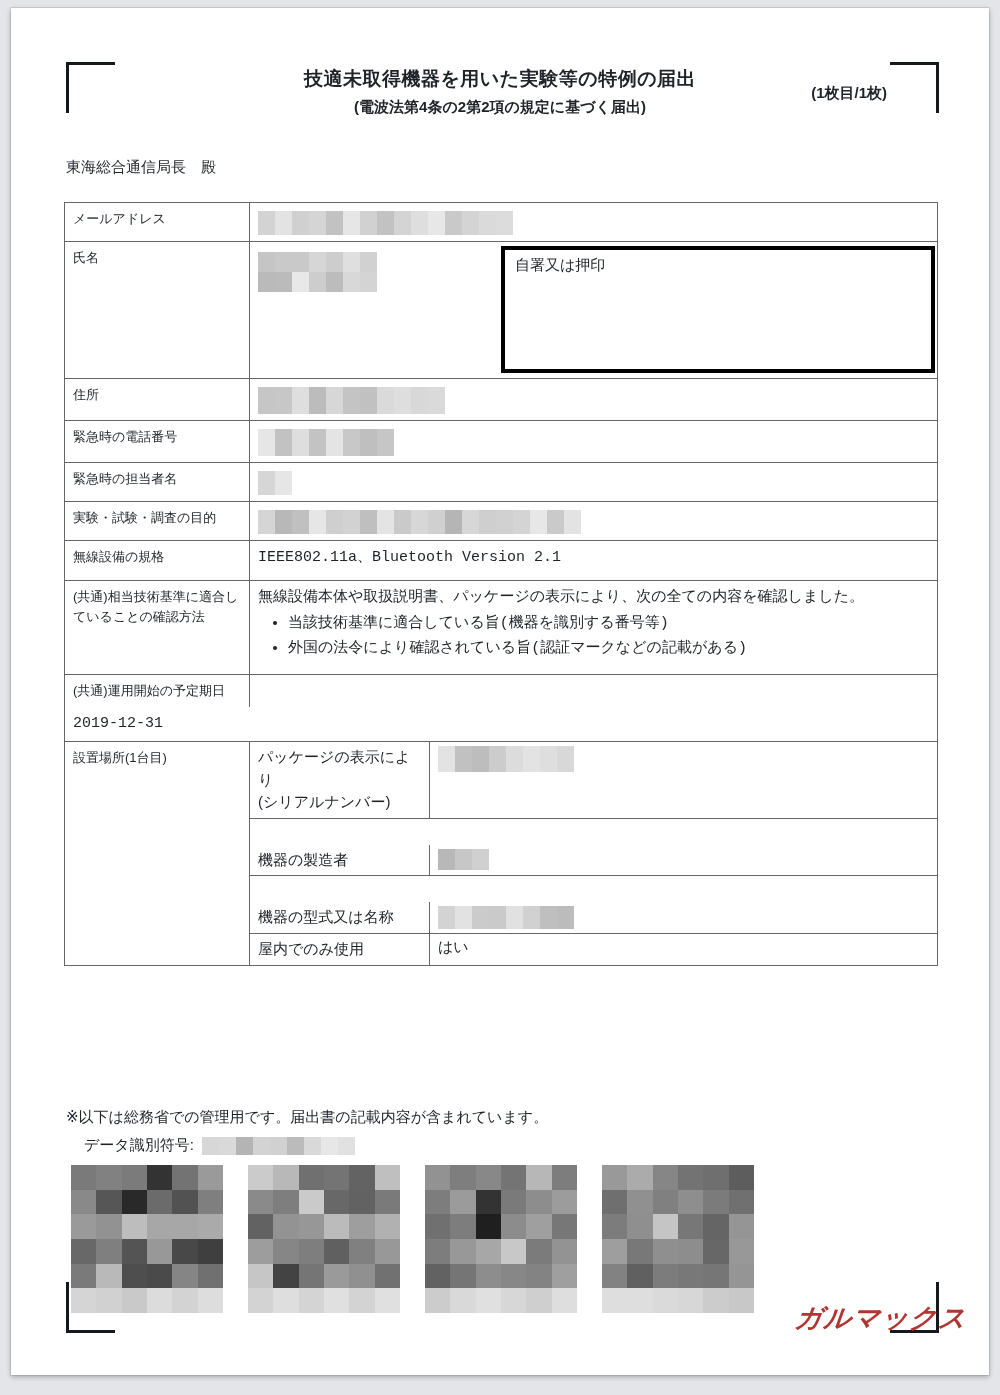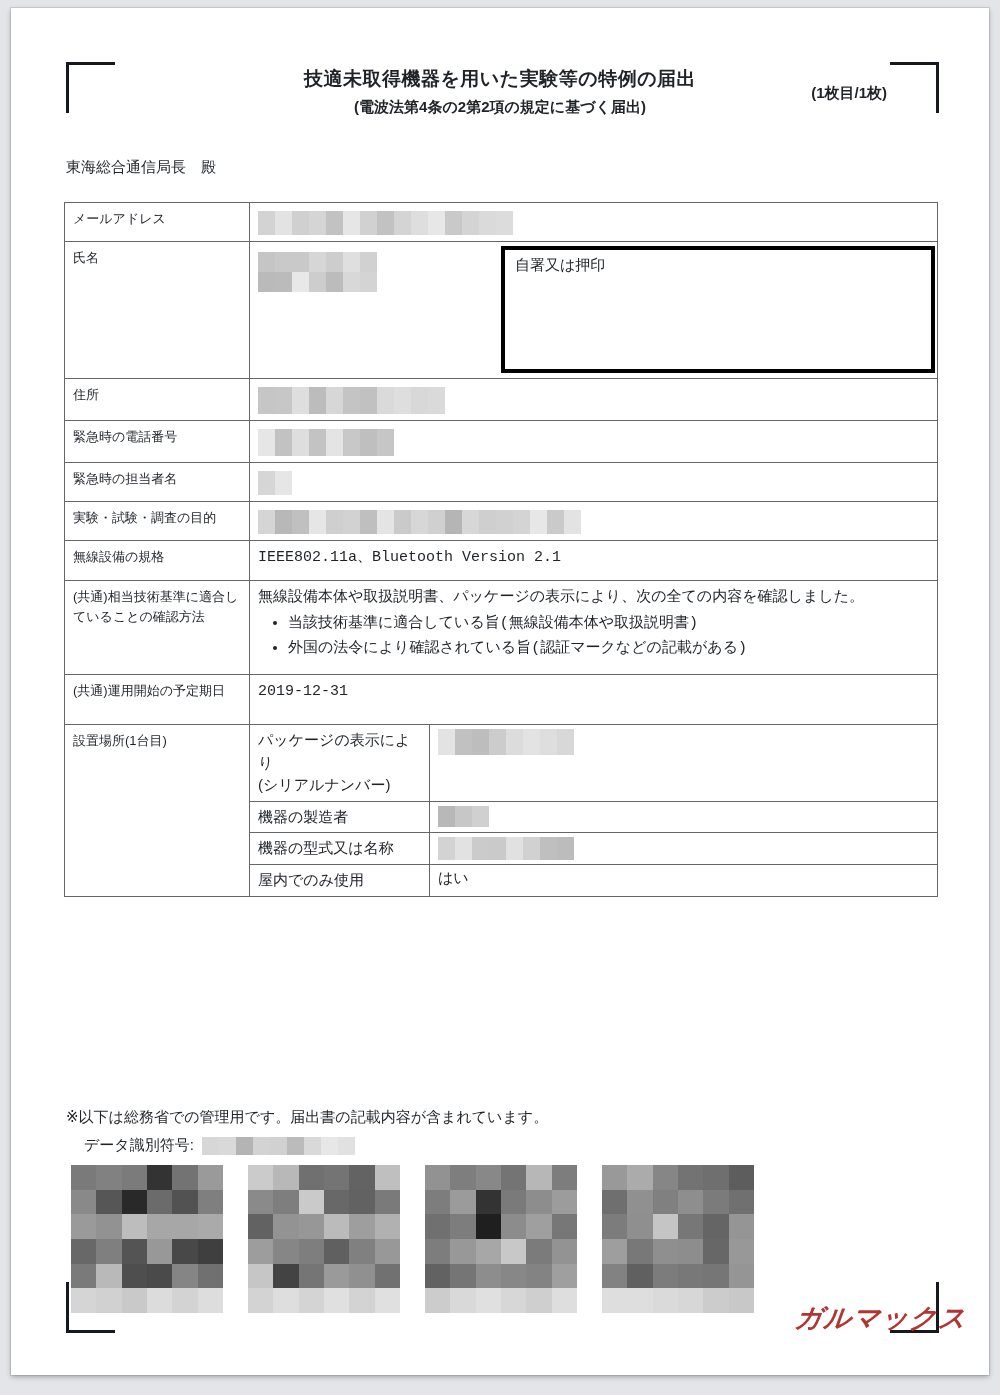--- a/index.html
+++ b/index.html
@@ -30,35 +30,35 @@
   .addressee{position:absolute;top:150px;left:55px;font-size:15px;}
 
   
   .form-table{position:absolute;top:194px;left:53px;width:874px;border:1px solid #666;box-sizing:border-box;}
   .frow{display:flex;border-bottom:1px solid #666;position:relative;}
   .frow:last-child{border-bottom:none;}
   .fl{width:185px;flex:none;border-right:1px solid #666;padding:6px 8px;font-size:13px;line-height:1.5;box-sizing:border-box;}
   .fv{flex:1;padding:6px 8px;font-size:15px;line-height:1.5;position:relative;box-sizing:border-box;min-width:0;font-family:Liberation Mono, monospace;}
   .r0{min-height:36px;} .r1{min-height:136px;} .r2{min-height:37px;} .r3{min-height:37px;}
   .r4{min-height:32px;} .r5{min-height:32px;} .r6{min-height:39px;} .r7{min-height:93px;}
-  .r8{min-height:49px;} .r9{min-height:156px;}
+  .r8{min-height:49px;flex-direction:column;} .r9{min-height:156px;}
 
   .sigbox{
     position:absolute;left:436px;top:4px;width:434px;height:127px;
     border:4px solid #000;box-sizing:border-box;
     padding:6px 10px;font-size:15px;background:#fff;
   }
   ul.bullets{margin:3px 0 0 0;padding-left:30px;}
   ul.bullets li{margin:3px 0;font-size:15px;line-height:1.5;}
 
   
   .subtable{flex:1;display:flex;flex-direction:column;min-width:0;}
   .srow{display:flex;border-bottom:1px solid #666;}
   .srow:last-child{border-bottom:none;}
-  .srow.s0{min-height:55px;} .srow.s1,.srow.s2,.srow.s3{min-height:25px;} .srow.s4{min-height:24px;}
+  .srow.s0{min-height:55px;} .srow.s1,.srow.s2,.srow.s3{min-height:25px;margin-top:26px;} .srow.s4{min-height:24px;}
   .sl{width:180px;flex:none;border-right:1px solid #666;padding:4px 8px;font-size:15px;line-height:1.5;box-sizing:border-box;}
   .sv{flex:1;padding:4px 8px;font-size:15px;position:relative;box-sizing:border-box;min-width:0;}
 
   
   .redact{display:flex;flex-wrap:wrap;overflow:hidden;margin-top:2px;}
   .redact div{flex:none;}
   .inline-redact{display:inline-flex;vertical-align:middle;margin-left:8px;margin-top:0;}
 
   
   .admin-note{position:absolute;top:1100px;left:55px;font-size:15px;}
@@ -212,21 +212,21 @@
     <div class="frow r6">
       <div class="fl">無線設備の規格</div>
       <div class="fv">IEEE802.11a、Bluetooth Version 2.1</div>
     </div>
 
     <div class="frow r7">
       <div class="fl">(共通)相当技術基準に適合していることの確認方法</div>
       <div class="fv">
         <div>無線設備本体や取扱説明書、パッケージの表示により、次の全ての内容を確認しました。</div>
         <ul class="bullets">
-          <li>当該技術基準に適合している旨(無線設備本体や取扱説明書)</li>
+          <li>当該技術基準に適合している旨(機器を識別する番号等)</li>
           <li>外国の法令により確認されている旨(認証マークなどの記載がある)</li>
         </ul>
       </div>
     </div>
 
     <div class="frow r8">
       <div class="fl">(共通)運用開始の予定期日</div>
       <div class="fv">2019-12-31</div>
     </div>
 

